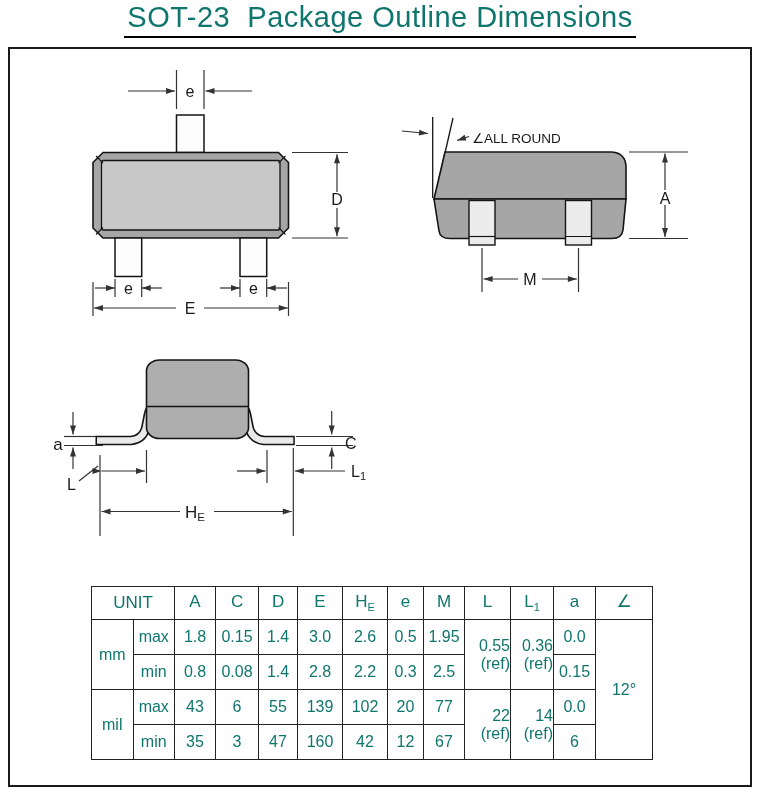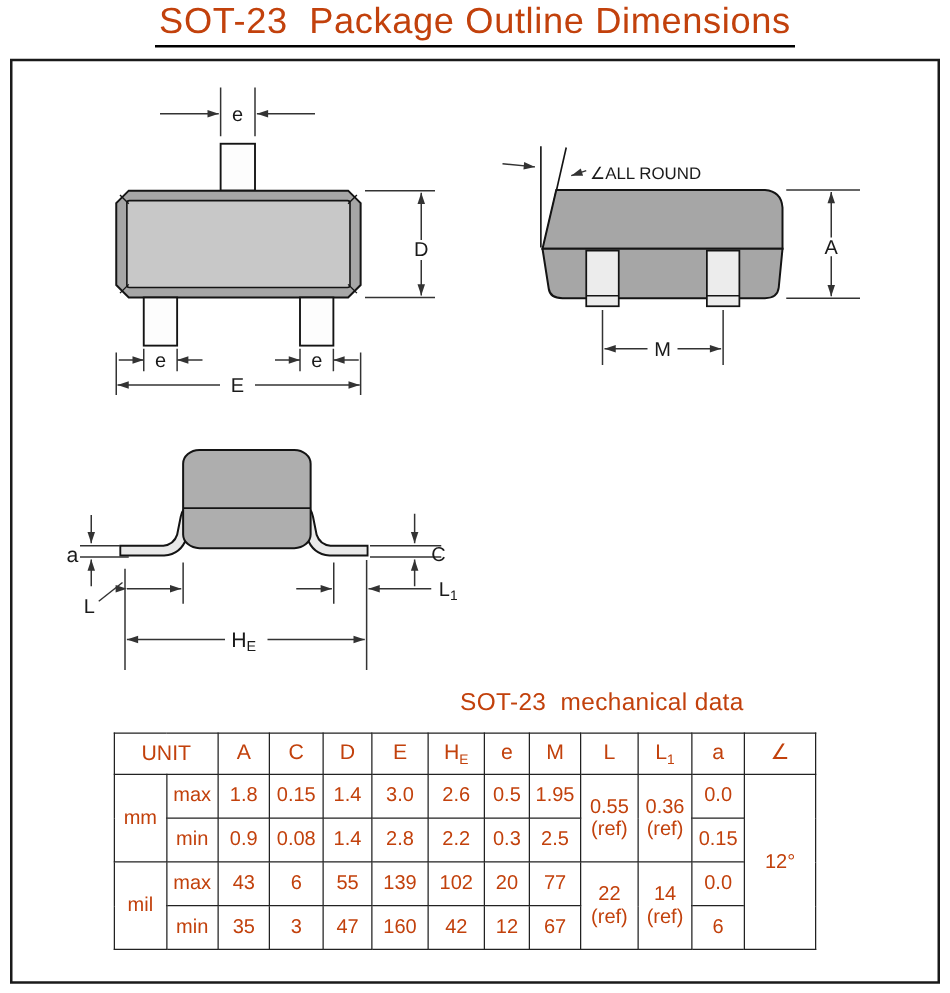--- a/index.html
+++ b/index.html
@@ -1,30 +1,30 @@
 <!DOCTYPE html>
 <html><head>
 <meta charset="utf-8">
 <style>
   html,body{margin:0;padding:0;background:#ffffff;}
   .page{position:relative;width:760px;height:794px;background:#fff;
-        font-family:"Liberation Sans","DejaVu Sans",sans-serif;color:#c2410c;overflow:hidden;border-radius:21px;}
+        font-family:"Liberation Sans","DejaVu Sans",sans-serif;color:#0f766e;overflow:hidden;border-radius:21px;}
   .title-wrap{position:absolute;left:0;top:1px;width:760px;text-align:center;}
   .title{display:inline-block;font-size:29px;letter-spacing:.5px;white-space:pre;
          border-bottom:2.5px solid #000;padding:0 3px 2px 3px;}
   .frame{position:absolute;left:8px;top:47px;width:740px;height:736px;border:2px solid #1a1a1a;}
   .drawing{position:absolute;left:0;top:0;width:760px;height:545px;}
   .caption{position:absolute;left:368px;top:551px;font-size:19.5px;white-space:pre;letter-spacing:.3px;}
   table.mech{position:absolute;left:91px;top:586px;width:561px;border-collapse:collapse;
              table-layout:fixed;font-size:16px;}
   table.mech td,table.mech th{border:1.5px solid #222;text-align:center;vertical-align:middle;
              padding:0;font-weight:normal;line-height:1.12;}
   table.mech th{font-size:17px;margin-top:16px;}
   table.mech sub{font-size:11px;}
-  .refcell span{display:block;}
+  .refcell span{display:block;text-align:right;}
   svg text{fill:#1a1a1a;}
 </style>
 </head>
 <body>
 
 <div class="page">
 
   <div class="title-wrap">
     <span class="title">SOT-23  Package Outline Dimensions</span>
   </div>
@@ -174,21 +174,20 @@
       <text x="351" y="477" font-size="16"><tspan>L</tspan><tspan dy="3" font-size="11">1</tspan></text>
 
       <g stroke="#333" stroke-width="1.2" fill="none">
         <line x1="180" y1="511.5" x2="101.5" y2="511.5" marker-end="url(#ah)"></line>
         <line x1="214" y1="511.5" x2="291.8" y2="511.5" marker-end="url(#ah)"></line>
       </g>
       <text x="185" y="517.5" font-size="17"><tspan>H</tspan><tspan dy="3.5" font-size="11.5">E</tspan></text>
     </g>
   </svg>
 
-  <div class="caption">SOT-23  mechanical data</div>
 
   <table class="mech">
     <colgroup>
       <col style="width:41.5px">
         <col style="width:41.5px">
         <col style="width:41px">
       <col style="width:43px">
         <col style="width:39px">
         <col style="width:45px">
       <col style="width:45px">
@@ -230,21 +229,21 @@
       </td>
       <td rowspan="2" class="refcell">
         <span>0.36</span>
             <span>(ref)</span>
       </td>
       <td>0.0</td>
       <td rowspan="4">12°</td>
     </tr>
     <tr style="height:35px">
       <td>min</td>
-      <td>0.9</td>
+      <td>0.8</td>
       <td>0.08</td>
       <td>1.4</td>
       <td>2.8</td>
       <td>2.2</td>
       <td>0.3</td>
       <td>2.5</td>
       <td>0.15</td>
     </tr>
     <tr style="height:35px">
       <td rowspan="2">mil</td>

